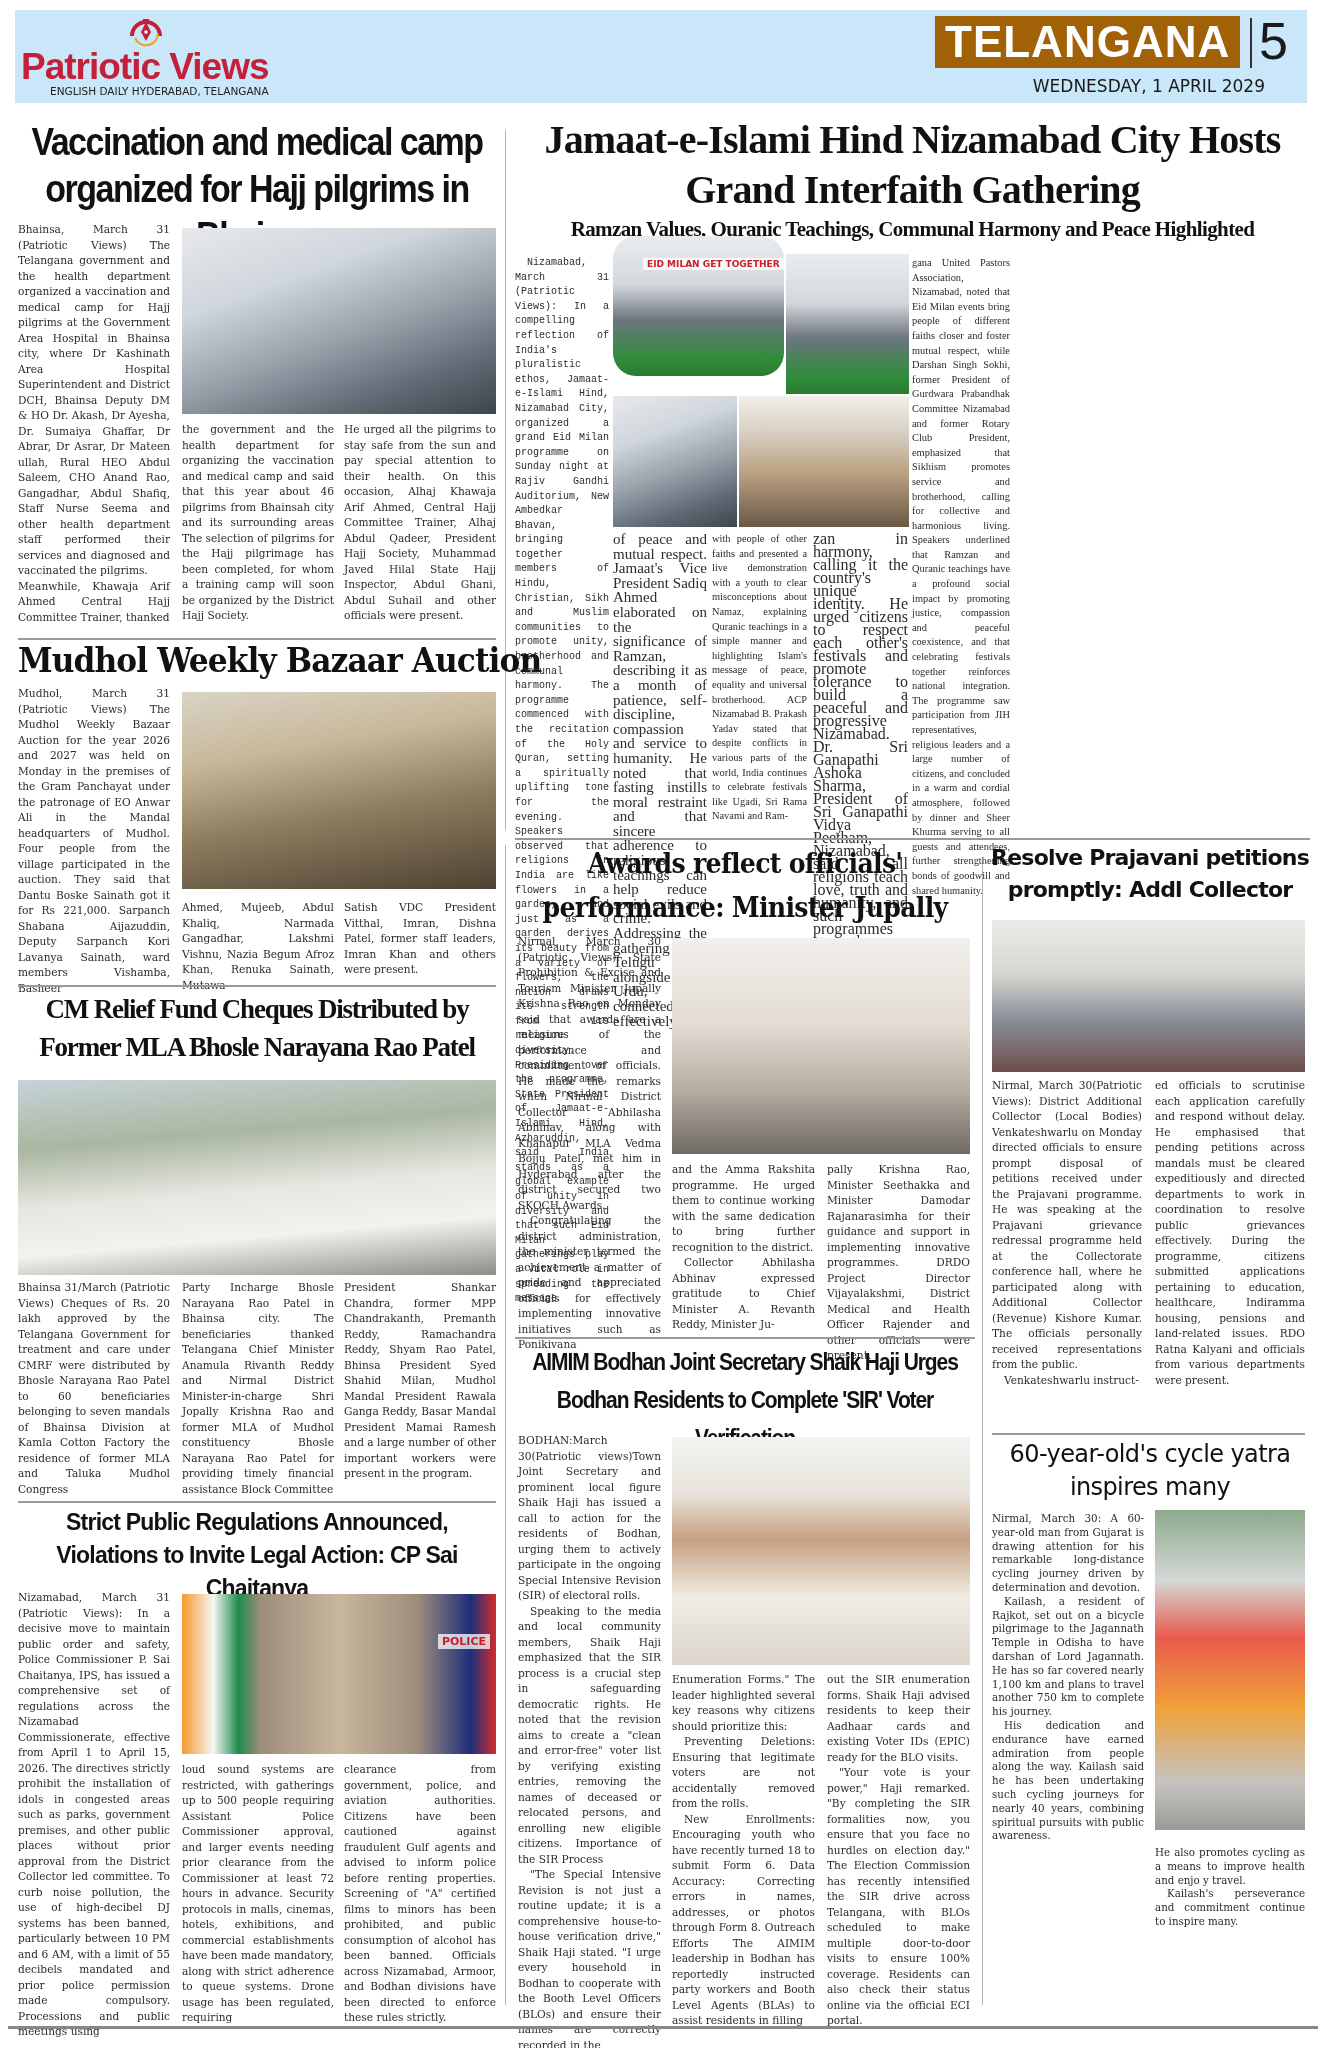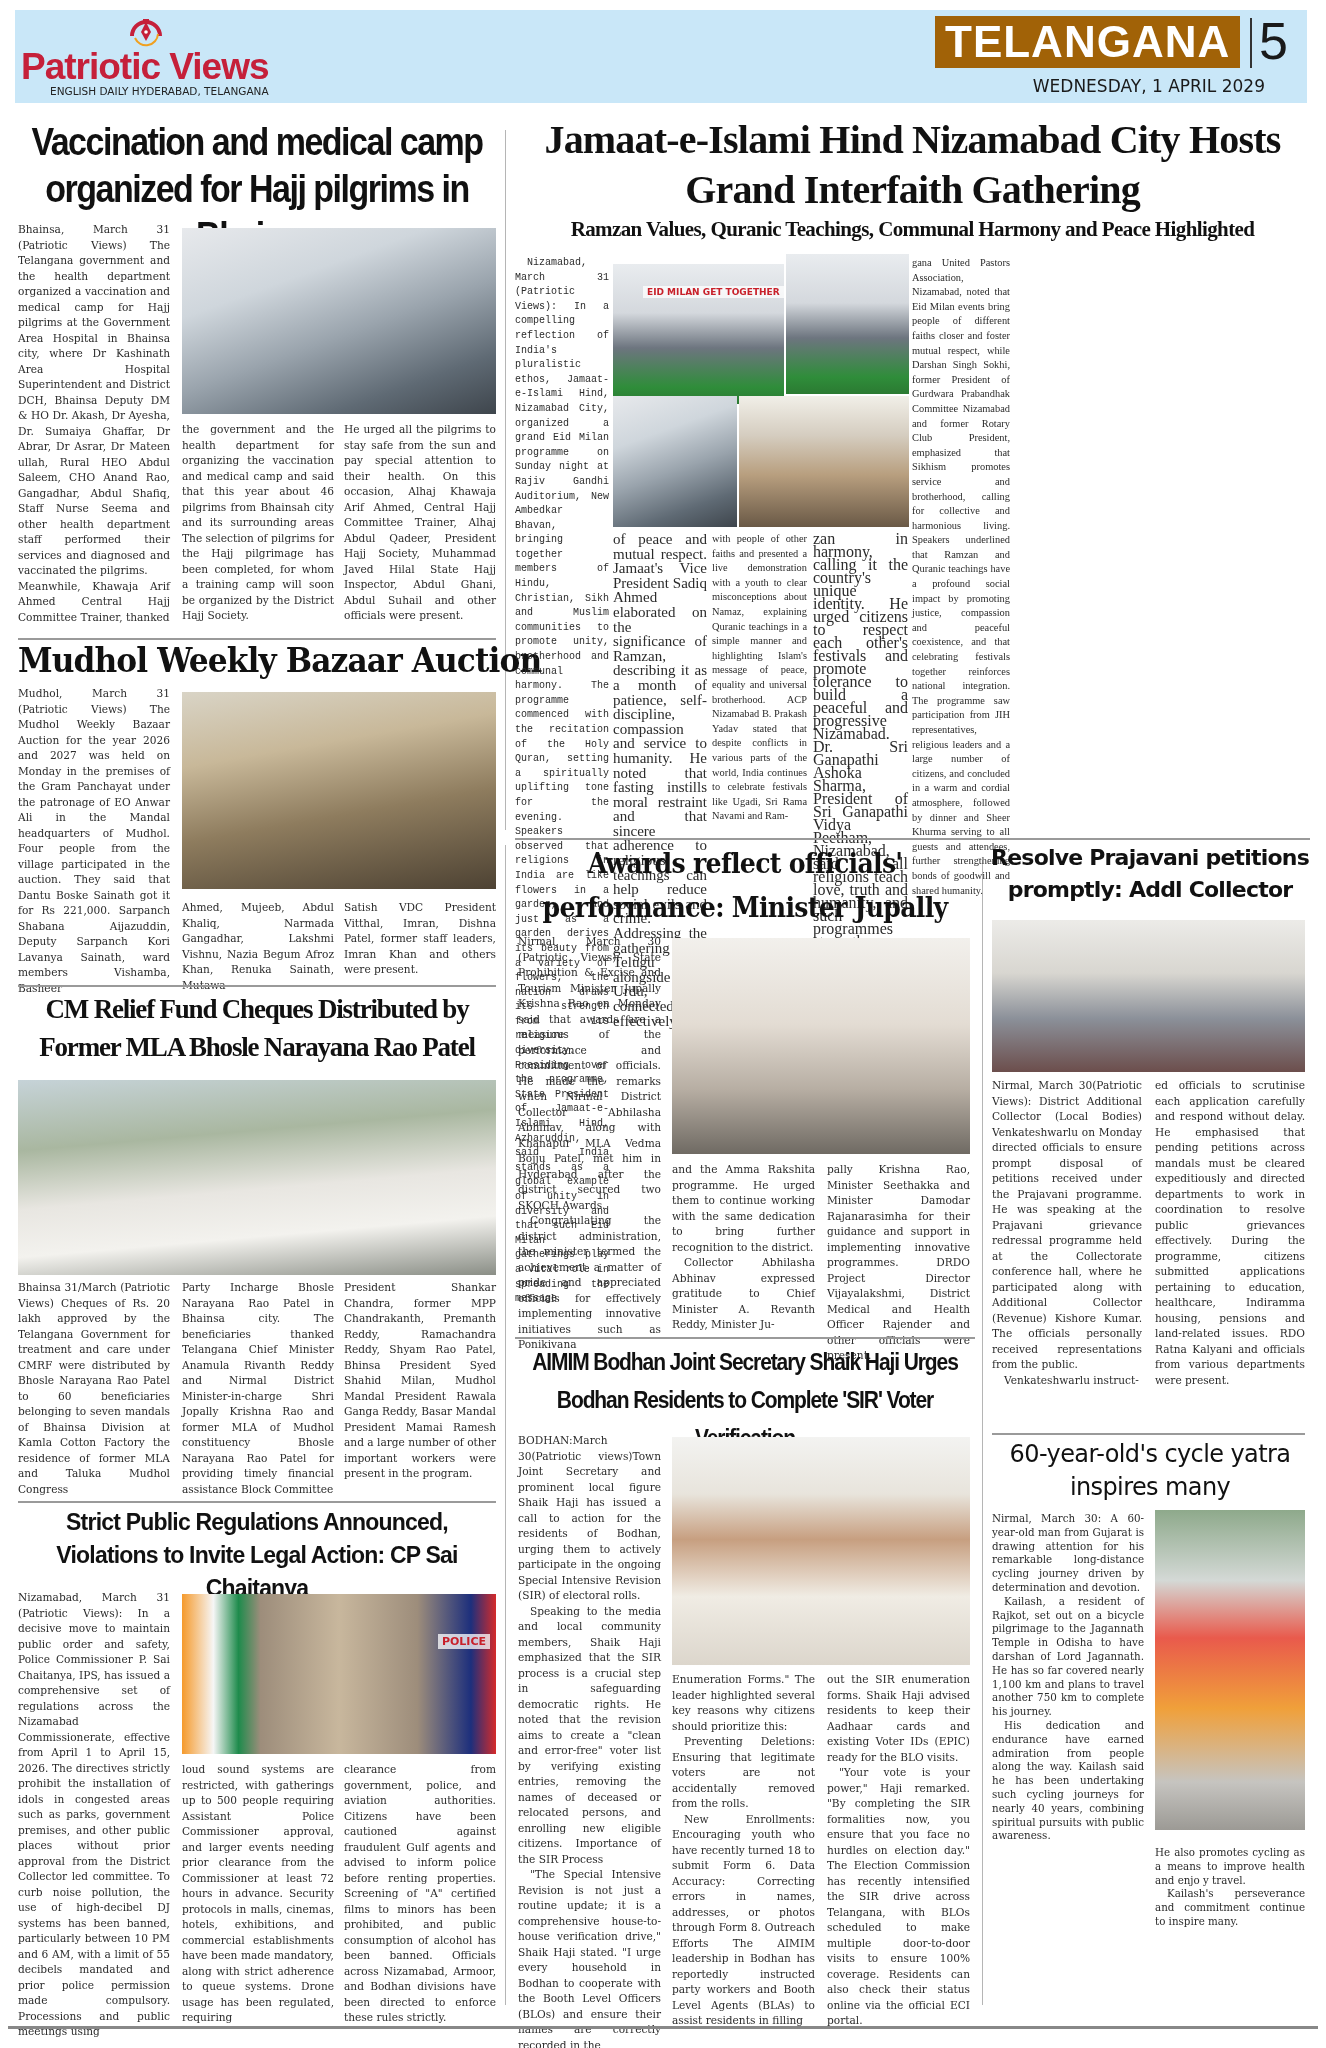--- a/index.html
+++ b/index.html
@@ -125,21 +125,21 @@
   <p>loud sound systems are restricted, with gatherings up to 500 people requiring Assistant Police Commissioner approval, and larger events needing prior clearance from the Commissioner at least 72 hours in advance. Security protocols in malls, cinemas, hotels, exhibitions, and commercial establishments have been made mandatory, along with strict adherence to queue systems. Drone usage has been regulated, requiring</p>
 </div>
 <div class="block body" style="left:344px; top:1762px; width:152px;">
   <p>clearance from government, police, and aviation authorities. Citizens have been cautioned against fraudulent Gulf agents and advised to inform police before renting properties. Screening of "A" certified films to minors has been prohibited, and public consumption of alcohol has been banned. Officials across Nizamabad, Armoor, and Bodhan divisions have been directed to enforce these rules strictly.</p>
 </div>
 
 <article class="block" style="left:515px; top:115px; width:795px;">
   <h1 class="hl" style="font-size:40px; letter-spacing:-0.8px; line-height:50px; padding:0 10px;">Jamaat-e-Islami Hind Nizamabad City Hosts Grand Interfaith Gathering</h1>
   <h3 class="sub" style="font-size:21px; letter-spacing:-0.6px; margin-top:2px;">Ramzan Values, Quranic Teachings, Communal Harmony and Peace Highlighted</h3>
 </article>
-<div class="photo ph-stage" style="left:613px; top:264px; width:171px; height:140px;">
+<div class="photo ph-stage" style="left:613px; top:236px; width:171px; height:140px;border-radius:23px;">
   <span class="ph-label" style="left:30px; top:22px; font-size:9px;">EID MILAN GET TOGETHER</span>
 </div>
 <div class="photo ph-stage" style="left:786px; top:254px; width:123px; height:140px;"></div>
 <div class="photo ph-crowd" style="left:613px; top:396px; width:124px; height:131px;"></div>
 <div class="photo ph-hall" style="left:739px; top:396px; width:170px; height:131px;"></div>
 <div class="block body" style="left:515px; top:256px; width:94px; font-family:Liberation Mono, monospace; font-size:10px; line-height:14.6px;">
   <p class="indent">Nizamabad, March 31 (Patriotic Views): In a compelling reflection of India's pluralistic ethos, Jamaat-e-Islami Hind, Nizamabad City, organized a grand Eid Milan programme on Sunday night at Rajiv Gandhi Auditorium, New Ambedkar Bhavan, bringing together members of Hindu, Christian, Sikh and Muslim communities to promote unity, brotherhood and communal harmony. The programme commenced with the recitation of the Holy Quran, setting a spiritually uplifting tone for the evening. Speakers observed that religions in India are like flowers in a garden, and just as a garden derives its beauty from a variety of flowers, the nation draws its strength from its religious diversity. Presiding over the programme, State President of Jamaat-e-Islami Hind, Azharuddin, said India stands as a global example of unity in diversity and that such Eid Milan gatherings play a vital role in spreading the message</p>
 </div>
 <div class="block body" style="left:613px; top:532px; width:94px; font-family:'Liberation Serif',serif; font-size:15px; line-height:14.6px;">
   <p>of peace and mutual respect. Jamaat's Vice President Sadiq Ahmed elaborated on the significance of Ramzan, describing it as a month of patience, self-discipline, compassion and service to humanity. He noted that fasting instills moral restraint and that sincere adherence to religious teachings can help reduce social evils and crime. Addressing the gathering in Telugu alongside Urdu, he connected effectively</p>

